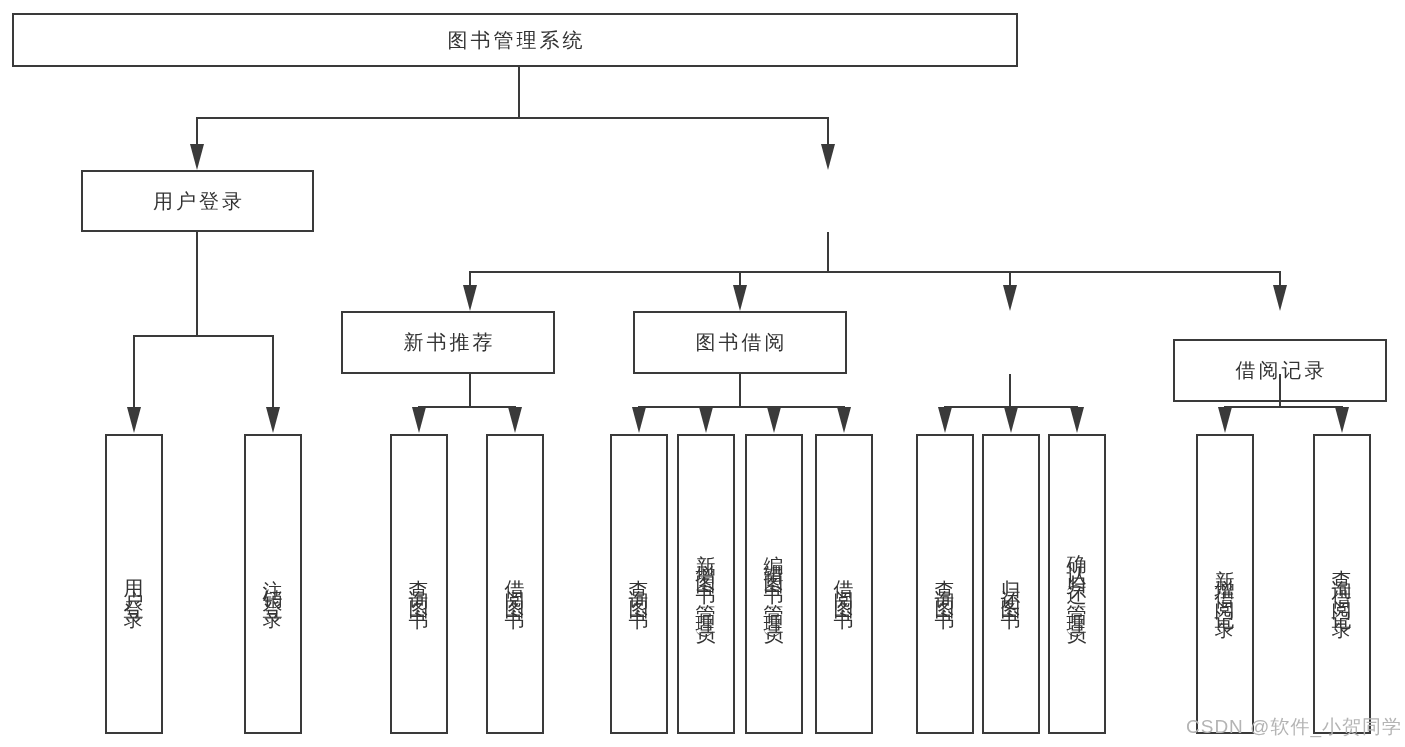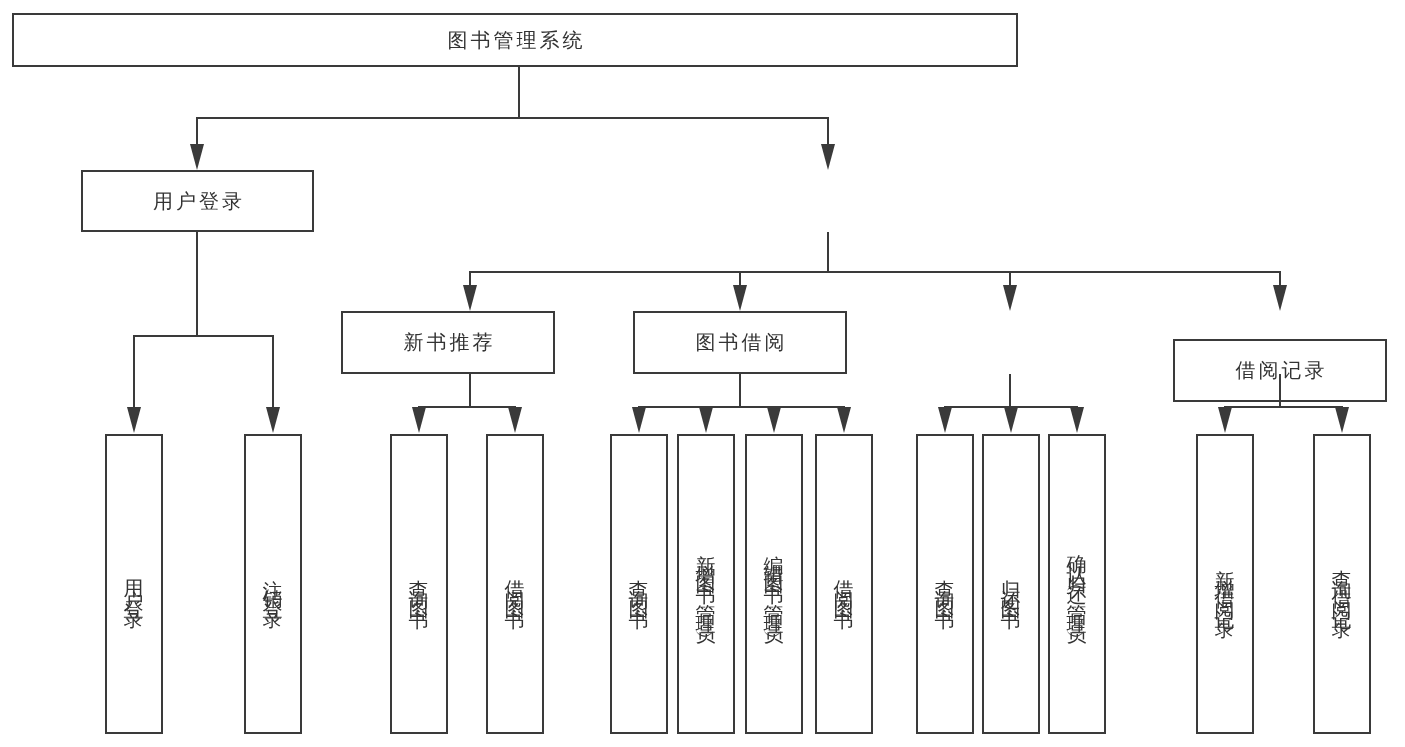--- a/index.html
+++ b/index.html
@@ -154,14 +154,15 @@
     <span class="vtext">确认归还（管理员）</span>
   </div>
 
   <div class="node leaf" style="left:1196px;top:434px;width:58px;height:300px;">
     <span class="vtext">新增借阅记录</span>
   </div>
   <div class="node leaf" style="left:1313px;top:434px;width:58px;height:300px;">
     <span class="vtext">查询借阅记录</span>
   </div>
 
+  <div class="watermark">CSDN @软件_小贺同学</div>
 
 </div>
 
 </body></html>

